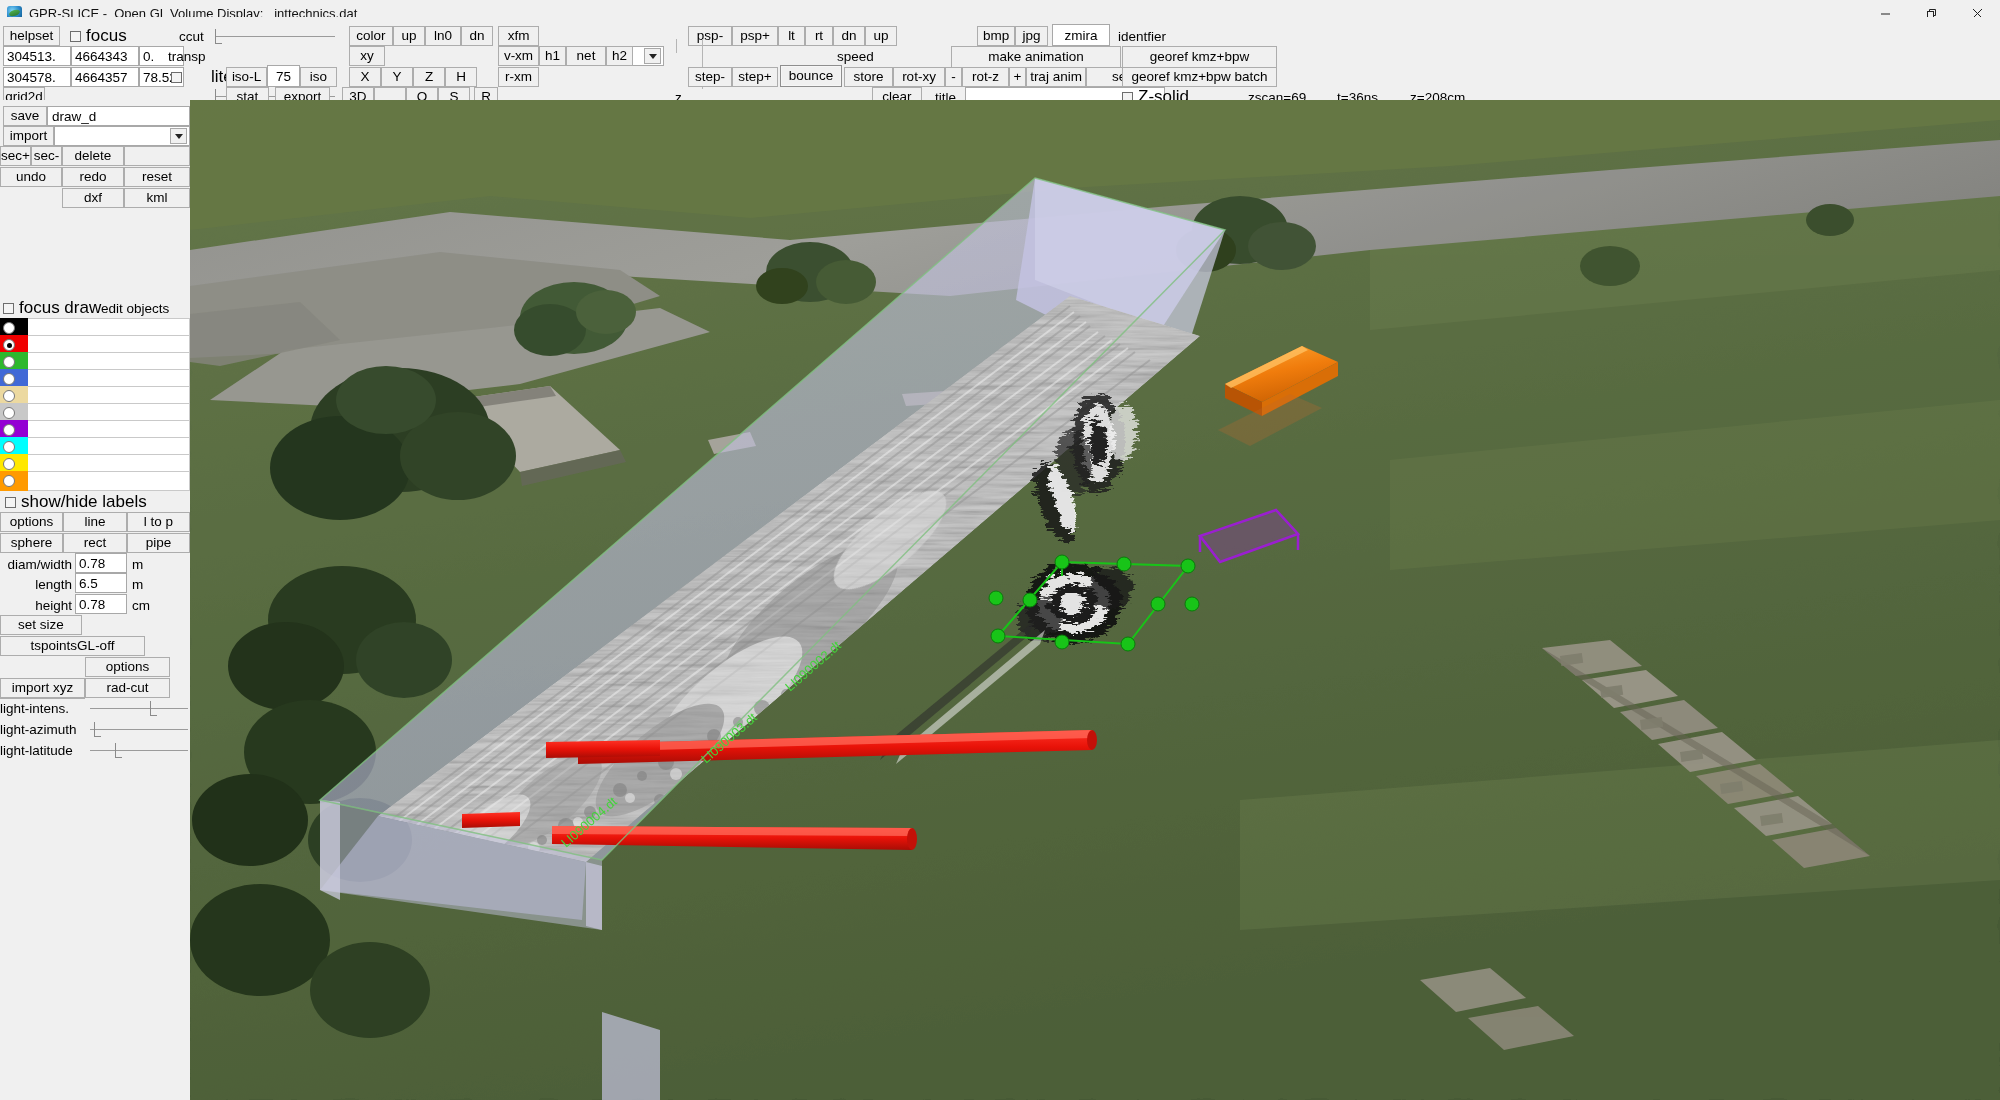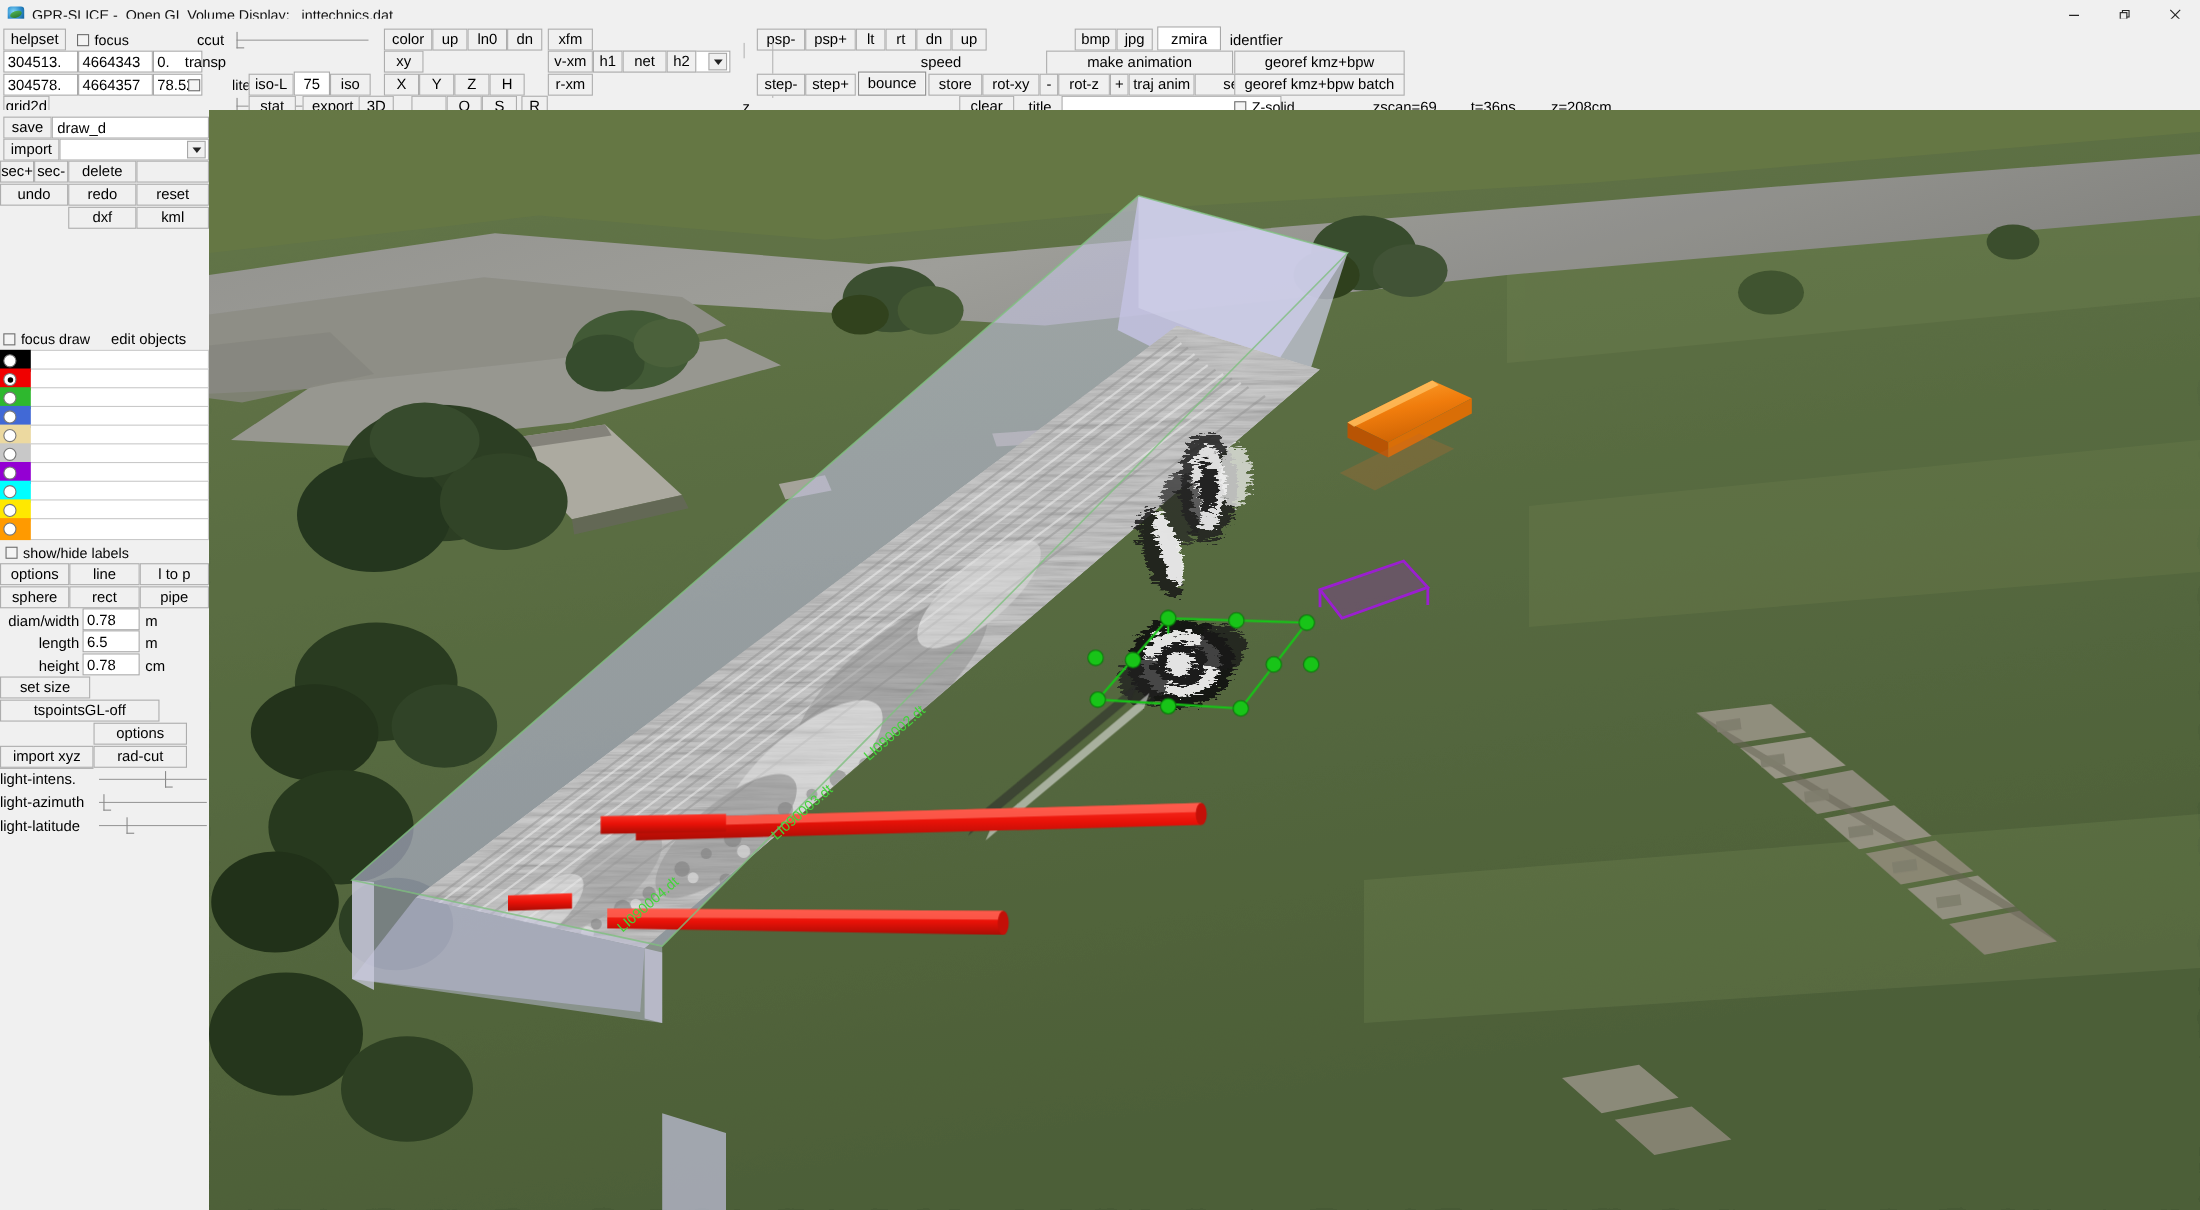--- a/index.html
+++ b/index.html
@@ -101,21 +101,21 @@
     display: flex; align-items: center; justify-content: center;
   }
   .combo .arrow i {
     display: block; width: 0; height: 0;
     border-left: 4px solid transparent;
     border-right: 4px solid transparent;
     border-top: 5px solid #222;
   }
   .chk {
     display: flex; align-items: center; height: 20px;
-    font-size: 13px; color: #000; white-space: nowrap;
+    font-size: 17px; color: #000; white-space: nowrap;
     font-family: "Liberation Sans", sans-serif;
   }
   .chk .box {
     width: 11px; height: 11px;
     border: 1px solid #6d6d6d; background: #f4f4f4;
     margin-right: 5px; flex: none;
   }
 
   
   .slider { height: 20px; display: flex; align-items: center; position: relative; }
@@ -331,21 +331,21 @@
     <div class="tb btn" style="left:3px; top:70px; width:42px;">grid2d</div>
     <div class="tb combo" style="left:47px; top:70px; width:143px;">
       <span>redisplay bmp</span>
       <span class="arrow">
           <i></i>
         </span>
     </div>
 
     <div class="tb btn" style="left:226px; top:70px; width:43px;">stat</div>
     <div class="tb btn" style="left:275px; top:70px; width:55px;">export</div>
-    <div class="tb btn" style="left:326px; top:70px; width:32px;">3D</div>
+    <div class="tb btn" style="left:342px; top:70px; width:32px;">3D</div>
     <div class="tb btn" style="left:374px; top:70px; width:32px;"></div>
     <div class="tb btn" style="left:406px; top:70px; width:32px;">O</div>
     <div class="tb btn" style="left:438px; top:70px; width:32px;">S</div>
     <div class="tb btn" style="left:474px; top:70px; width:24px;">R</div>
     <div class="tb combo" style="left:498px; top:70px; width:166px;">
       <span>LI090002.dt</span>
       <span class="arrow">
           <i></i>
         </span>
     </div>

